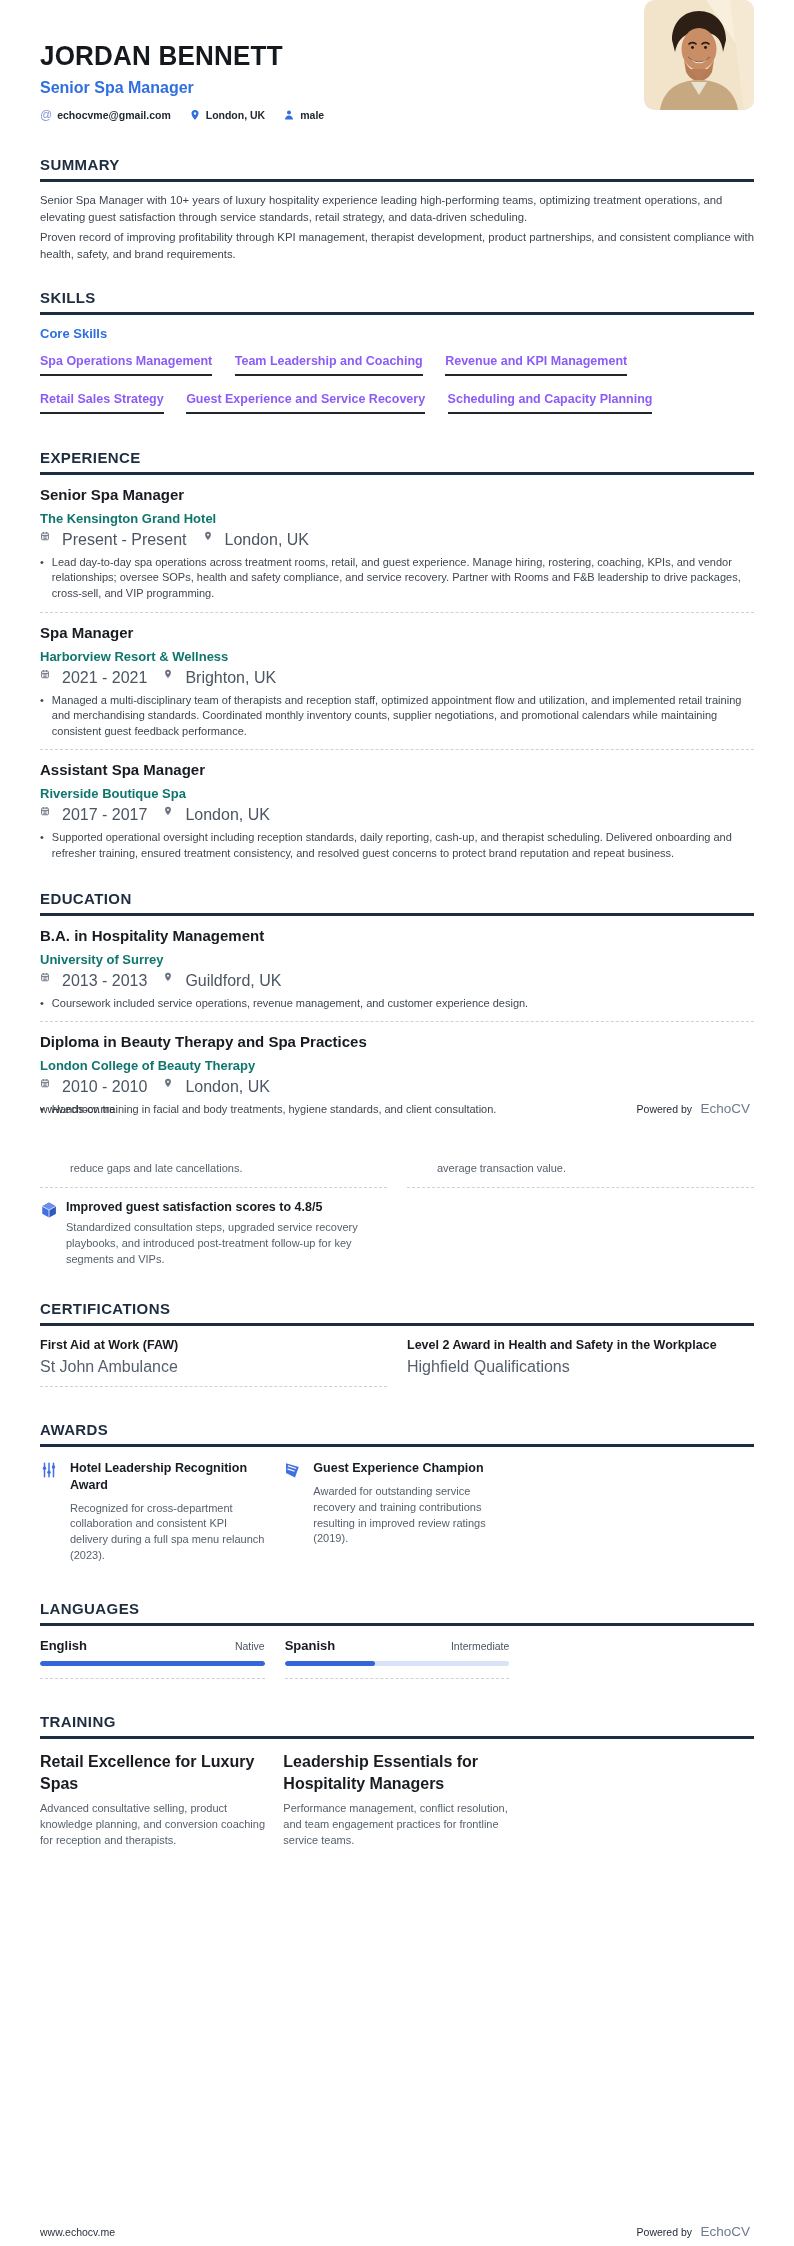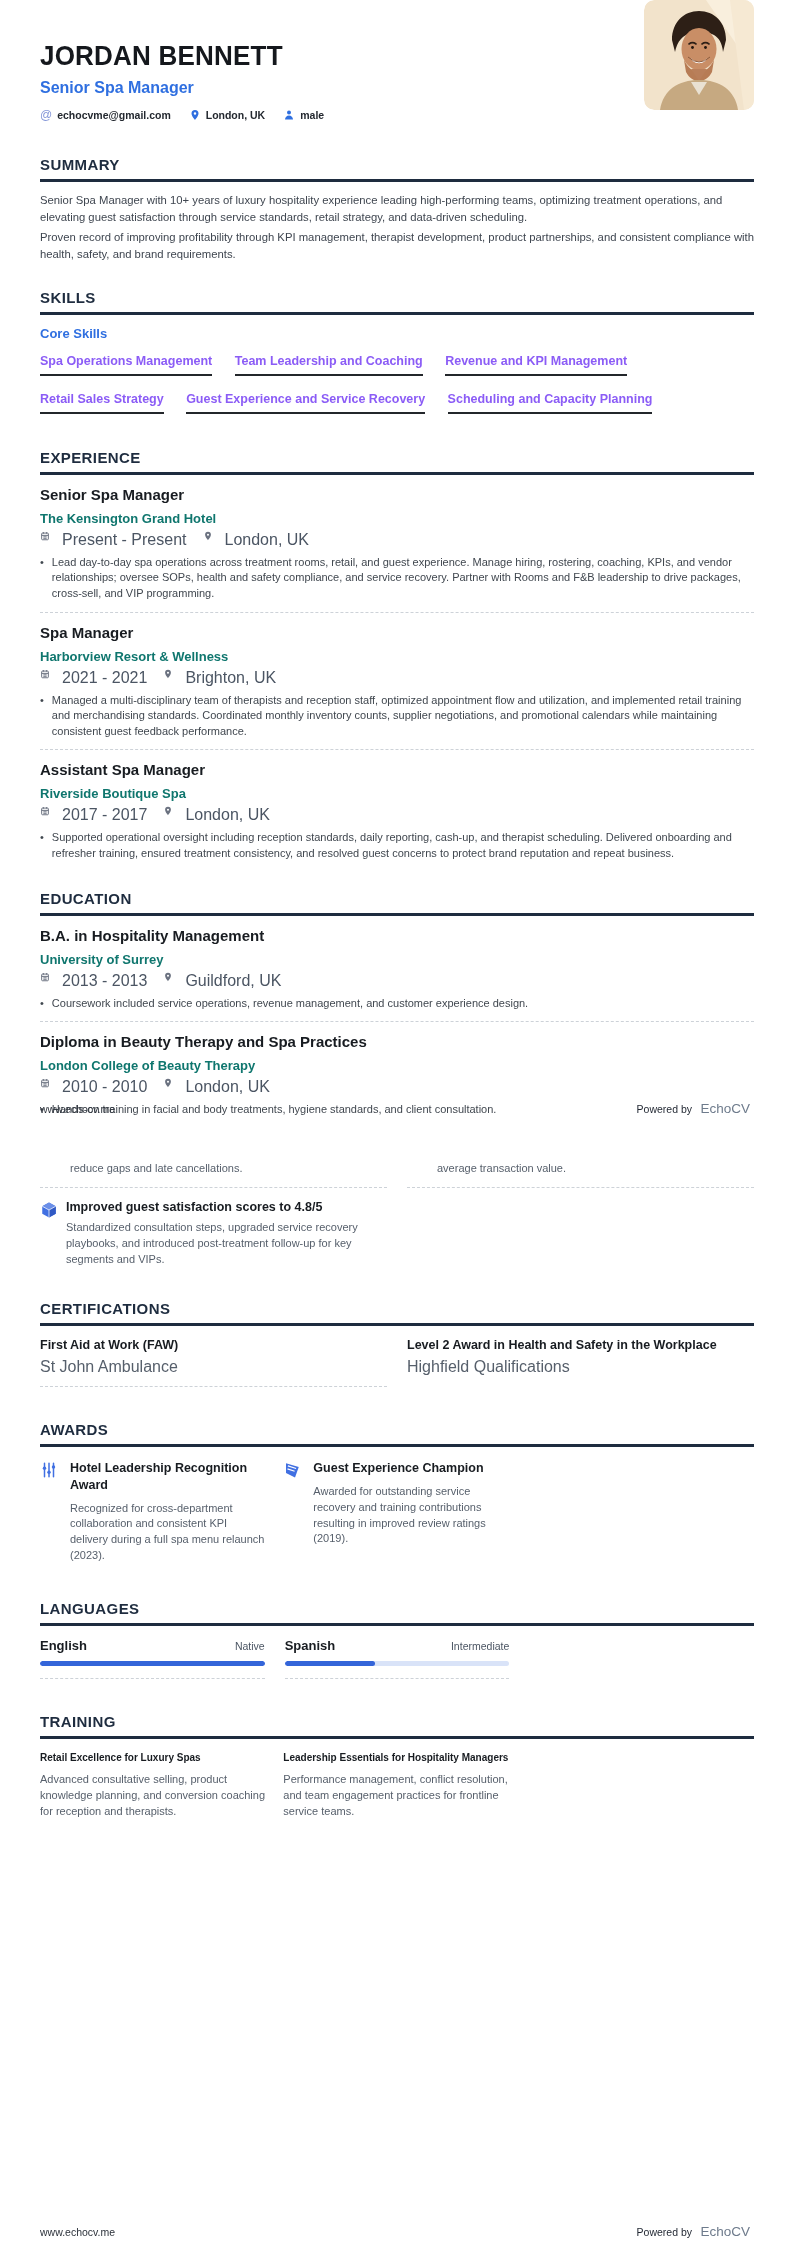--- a/index.html
+++ b/index.html
@@ -72,21 +72,21 @@
   .lang-grid { display:grid; grid-template-columns:repeat(3,1fr); column-gap:16px; margin-top:12px;gap:20px; }
   .lang-head { display:flex; justify-content:space-between; align-items:baseline; }
   .lang-name { font-size:13px; font-weight:800; color:#181c21; }
   .lang-level { font-size:10.5px; color:#4b5563; }
   .lang-track { margin-top:8px; height:5px; border-radius:3px; background:#d9e3f8; overflow:hidden; }
   .lang-fill { height:100%; border-radius:3px; background:#3465d9; }
   .lang-sep { border:none; border-top:1px dashed #cdd2d8; margin-top:12px; }
 
   
   .train-grid { display:grid; grid-template-columns:repeat(3,1fr); column-gap:16px; margin-top:12px; }
-  .train-title { font-size:10px; font-weight:800; line-height:1.35; color:#181c21; }
+  .train-title { font-size:16px; font-weight:800; line-height:1.35; color:#181c21; }
   .train-desc { margin-top:7px; font-size:11px; line-height:1.45; color:#565f6b; }
 
   
   .page-footer {
     position:absolute; left:40px; right:44px; bottom:6px;
     display:flex; justify-content:space-between; align-items:baseline;
   }
   .footer-url { font-size:10.5px; color:#2c323b; }
   .footer-powered { font-size:10.5px; color:#1f2530; }
   .footer-brand { font-size:13.5px; color:#6e7b8c; margin-left:4px; }

